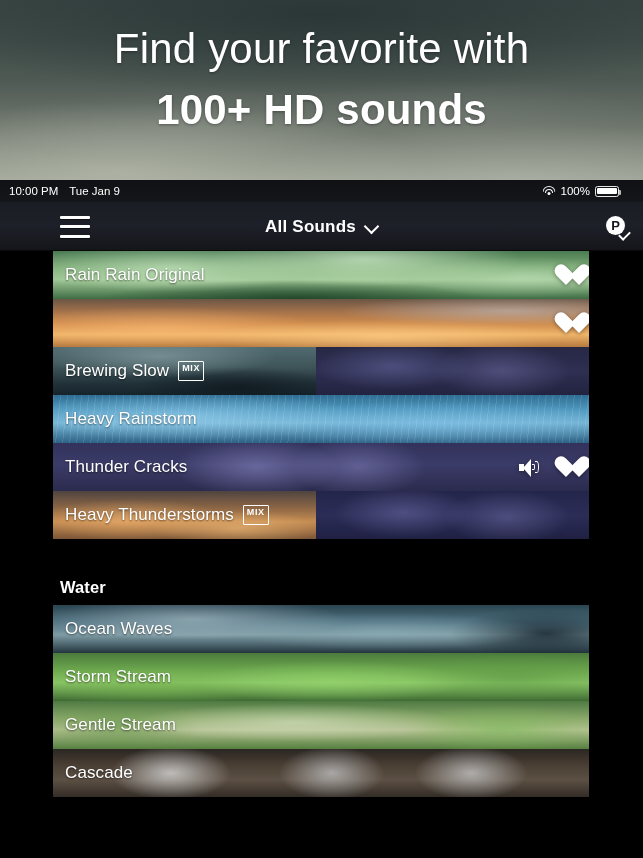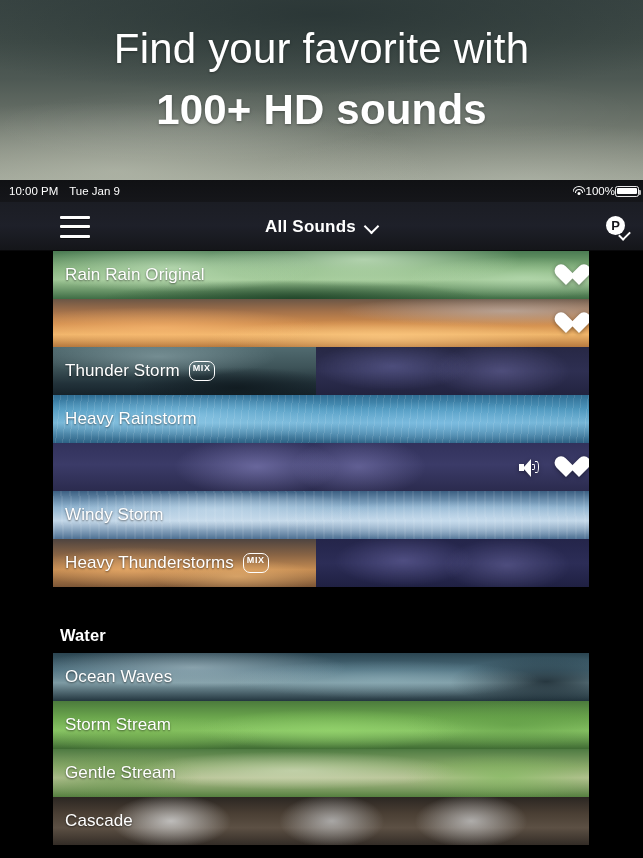--- a/index.html
+++ b/index.html
@@ -35,21 +35,21 @@
   .hero-l1{ font-size:42px; font-weight:400; letter-spacing:.2px; display:block; }
   .hero-l2{ font-size:42px; font-weight:700; letter-spacing:.2px; display:block; margin-top:19px; }
 
   
   .statusbar{
     position:relative; height:22px; width:643px;
     background:linear-gradient(to bottom,#101114,#15161a);
     display:flex; align-items:center; color:#fff; font-size:11.5px;
   }
   .sb-left{ display:flex; align-items:center; gap:11px; padding-left:9px; }
-  .sb-right{ margin-left:auto; display:flex; align-items:center; padding-right:4px; }
+  .sb-right{ margin-left:auto; display:flex; align-items:center; gap:5px; padding-right:24px; }
   .wifi-icon{ width:14px; height:11px; position:relative; display:inline-block; }
   .wifi-icon i{ position:absolute; left:50%; transform:translateX(-50%); border:1.6px solid #fff; border-bottom:none;
     border-radius:50% 50% 0 0 / 100% 100% 0 0; }
   .wifi-icon i:nth-child(1){ width:13px; height:6px; top:0; opacity:.95;}
   .wifi-icon i:nth-child(2){ width:8px; height:4px; top:3px;}
   .wifi-icon i:nth-child(3){ width:3px; height:3px; top:6px; border-radius:50%; background:#fff; border:none;}
   .battery{ width:24px; height:11px; border:1.3px solid rgba(255,255,255,.9); border-radius:2.5px; position:relative; }
   .battery:after{ content:""; position:absolute; right:-3px; top:3px; width:1.8px; height:5px; background:rgba(255,255,255,.7); border-radius:0 1px 1px 0;}
   .battery span{ position:absolute; inset:1.3px; background:#fff; border-radius:1px; }
 
@@ -99,21 +99,21 @@
     position:relative; z-index:3; color:#fff; font-size:17px; font-weight:400;
     padding-left:12px; letter-spacing:.1px;
     text-shadow:0 1px 2px rgba(0,0,0,.55);
     display:flex; gap:9px;
   }
   .row .actions{
     position:relative; z-index:3; margin-left:auto; padding-right:11px;
     display:flex; align-items:center; gap:12px;
   }
   .mix{
-    display:inline-block; border:1.4px solid #fff; border-radius:7px;
+    display:inline-block; border:1.4px solid #fff; border-radius:1px;
     font-size:9px; font-weight:700; letter-spacing:.6px; line-height:1;
     padding:2px 3px 2.5px; color:#fff; text-shadow:none;
   }
   .heart{ width:25px; height:23px; position:relative; display:inline-block; cursor:pointer;
     filter:drop-shadow(0 1px 2px rgba(0,0,0,.4)); }
   .heart:before,.heart:after{
     content:""; position:absolute; top:1px; width:13px; height:20px;
     background:#fff; border-radius:13px 13px 0 0;
   }
   .heart:before{ left:12.5px; transform:rotate(-45deg); transform-origin:0 100%;}
@@ -261,54 +261,50 @@
         </div>
 
         <div class="row">
           <div class="bg">
             <div class="split">
               <div class="art-brewing-l" style="width:49%"></div>
               <div class="art-brewing-r" style="width:51%"></div>
             </div>
           </div>
           <div class="label">
-            <span>Thunder Storm</span>
+            <span>Brewing Slow</span>
             <span class="mix">MIX</span>
           </div>
           <div class="actions"></div>
         </div>
 
         <div class="row">
           <div class="bg art-heavyrain"></div>
           <div class="label">
             <span>Heavy Rainstorm</span>
           </div>
           <div class="actions"></div>
         </div>
 
         <div class="row">
           <div class="bg art-thundercracks"></div>
+          <div class="label">
+            <span>Thunder Cracks</span>
+          </div>
           <div class="actions">
             <span class="speaker">
               <span class="body"></span>
                 <span class="cone"></span>
                 <span class="w w1"></span>
                 <span class="w w2"></span>
             </span>
             <span class="heart"></span>
           </div>
         </div>
 
-        <div class="row">
-          <div class="bg art-windy"></div>
-          <div class="label">
-            <span>Windy Storm</span>
-          </div>
-          <div class="actions"></div>
-        </div>
 
         <div class="row">
           <div class="bg">
             <div class="split">
               <div class="art-heavythunder-l" style="width:49%"></div>
               <div class="art-heavythunder-r" style="width:51%"></div>
             </div>
           </div>
           <div class="label">
             <span>Heavy Thunderstorms</span>

